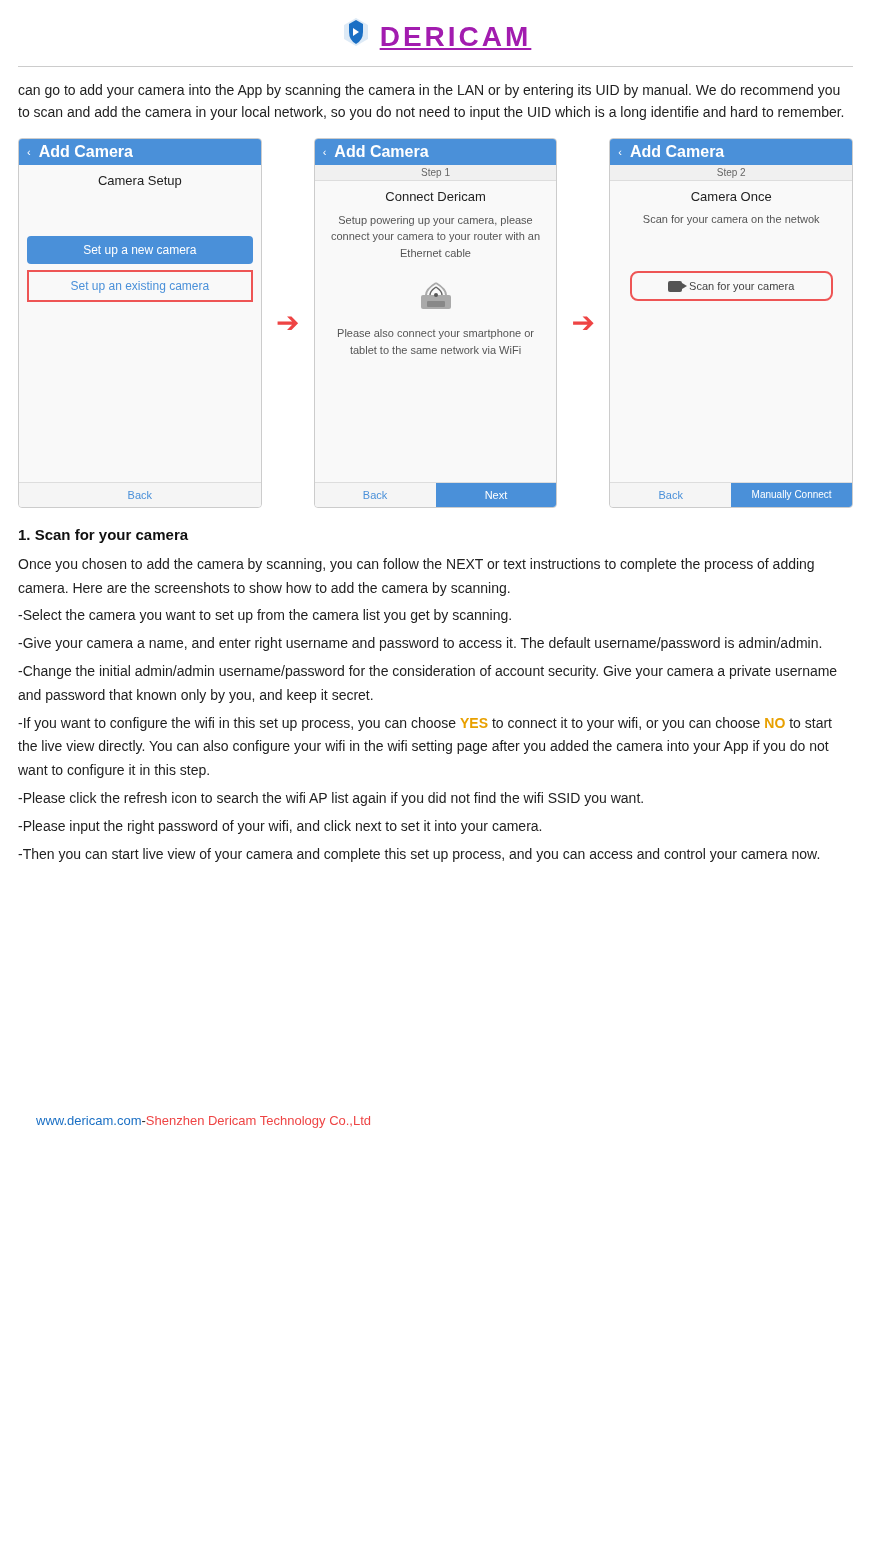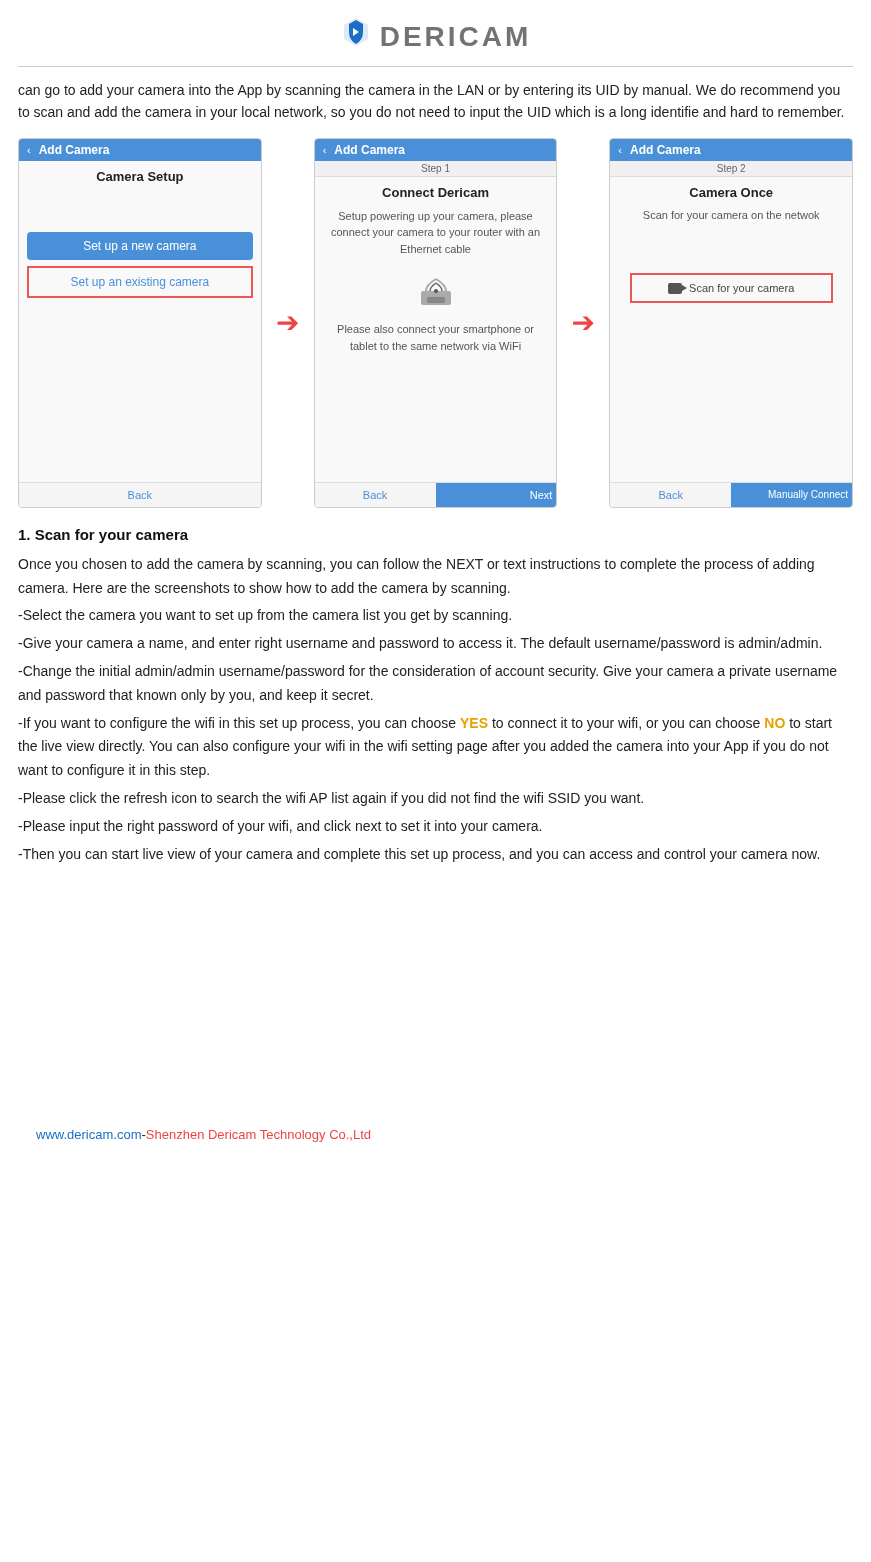--- a/index.html
+++ b/index.html
@@ -22,21 +22,22 @@
     }
     .logo-icon {
       width: 32px;
       height: 38px;
       margin-right: 8px;
     }
     .logo-text {
       font-size: 28px;
       font-weight: bold;
       letter-spacing: 3px;
-      color: #737373;
+      color: #a21caf;
+      text-decoration: underline;
     }
     .intro-text {
       font-size: 14px;
       line-height: 1.6;
       margin-bottom: 14px;
       color: #222;
     }
 
     
     .screenshots-row {
@@ -66,40 +67,40 @@
       align-items: center;
       gap: 4px;
     }
     .phone-topbar .back-btn {
       color: #fff;
       font-size: 11px;
       margin-right: 4px;
     }
     .phone-topbar .title {
       font-weight: bold;
-      font-size: 12px;
+      font-size: 16px;
     }
     .phone-step-label {
       text-align: center;
       font-size: 10px;
       color: #666;
       padding: 2px 0;
       background: #f0f0f0;
       border-bottom: 1px solid #ddd;
     }
     .phone-content {
       flex: 1;
       padding: 8px;
       display: flex;
       flex-direction: column;
       align-items: center;
     }
     .phone-subtitle {
       font-size: 13px;
-      font-weight: bold;
+      font-weight: normal;
       color: #222;
       margin-bottom: 8px;
       text-align: left;
     }
     .blue-btn {
       background: #4a90d9;
       color: #fff;
       border: none;
       border-radius: 4px;
       padding: 7px 12px;
@@ -118,25 +119,25 @@
       font-size: 12px;
       width: 100%;
       margin-bottom: 6px;
       text-align: center;
       cursor: pointer;
     }
     .scan-btn-outline {
       background: transparent;
       color: #444;
       border: 2px solid #e55;
-      border-radius: 0;
+      border-radius: 8px;
       padding: 7px 2px;
       font-size: 11px;
       width: 90%;
-      margin: 12px auto;
+      margin: 6px auto;
       text-align: center;
       cursor: pointer;
       display: flex;
       align-items: center;
       justify-content: center;
       gap: 4px;
     }
     .connect-text {
       font-size: 11px;
       color: #555;
@@ -165,21 +166,21 @@
       text-align: center;
       padding: 6px 4px;
       font-size: 11px;
       color: #4a90d9;
       border: none;
       background: transparent;
       cursor: pointer;
     }
     .bottom-btn-blue {
       flex: 1;
-      text-align: right;
+      text-align: center;
       padding: 6px 4px;
       font-size: 11px;
       color: #fff;
       background: #4a90d9;
       border: none;
       cursor: pointer;
     }
     .arrow-separator {
       display: flex;
       align-items: center;
@@ -203,21 +204,21 @@
       font-size: 14px;
       line-height: 1.7;
       color: #222;
       margin-bottom: 4px;
     }
     .body-text .yes { color: #e8a000; font-weight: bold; }
     .body-text .no { color: #e8a000; font-weight: bold; }
 
     .footer {
       position: absolute;
-      bottom: 4px;
+      bottom: 18px;
       left: 18px;
       font-size: 13px;
     }
     .footer .website { color: #1a6fc4; }
     .footer .company { color: #e44; }
 
     
     .cam-icon {
       display: inline-block;
       width: 14px;

